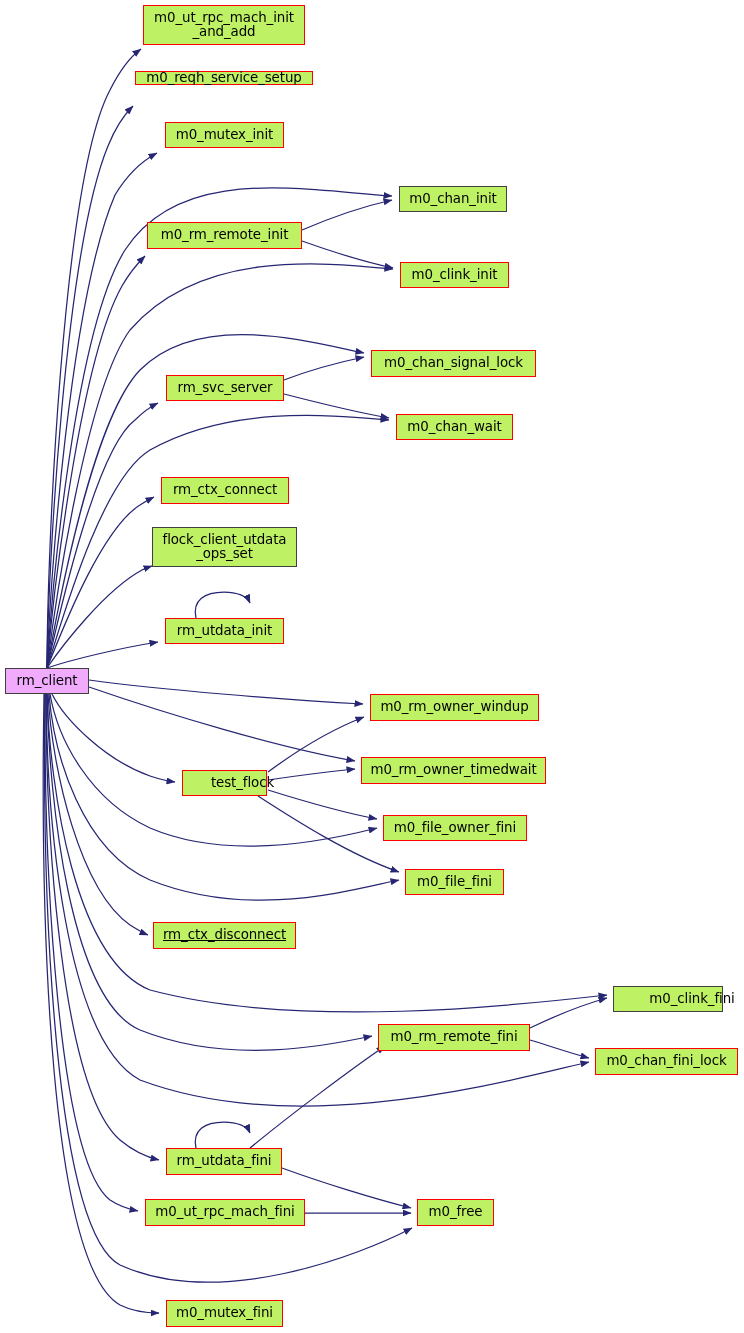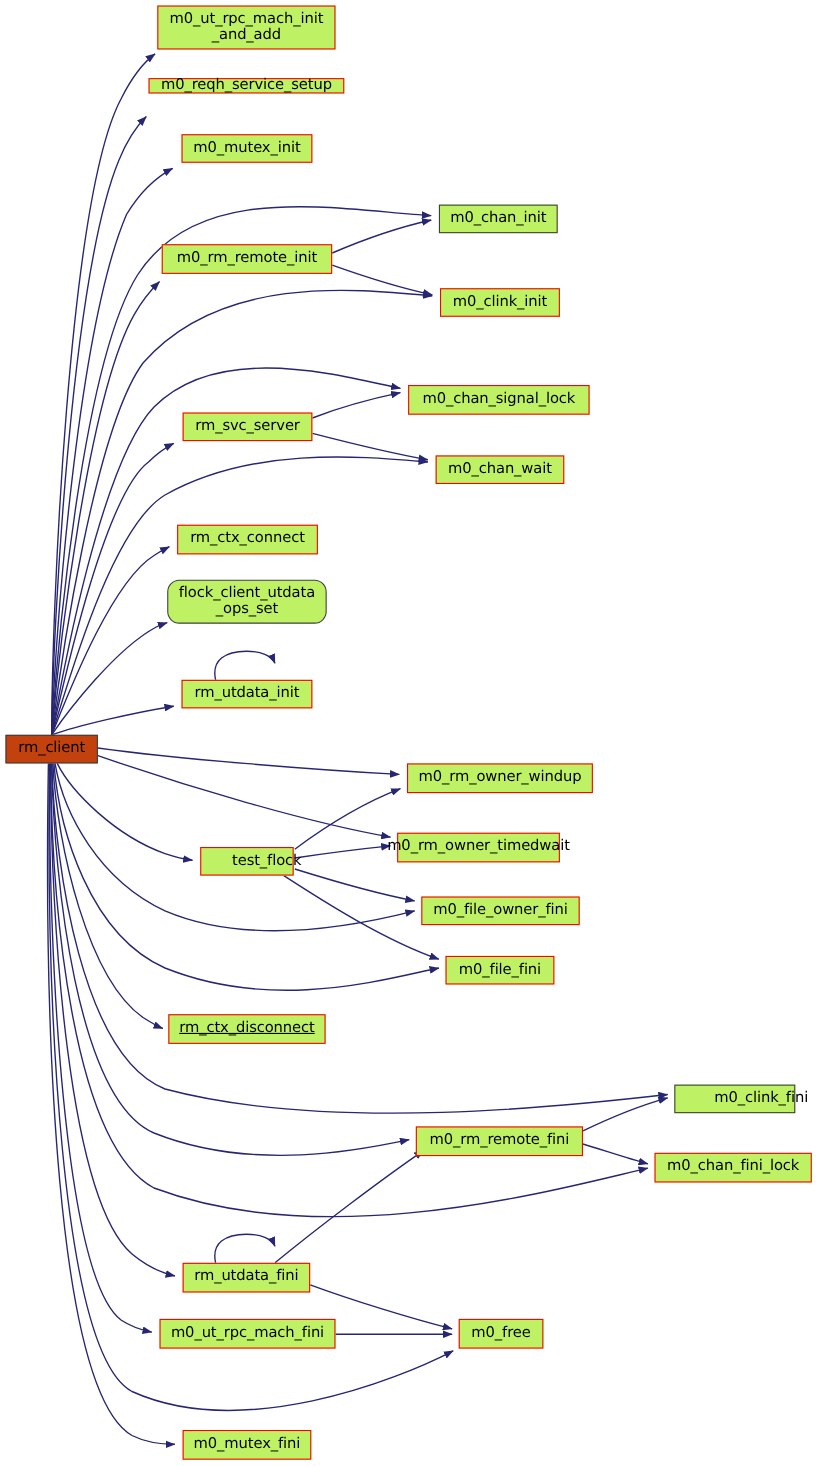--- a/index.html
+++ b/index.html
@@ -39,21 +39,21 @@
     font-family: "DejaVu Sans", sans-serif;
     font-size: 13.4px;
     line-height: 1.06;
     white-space: pre;
     letter-spacing: -0.1px;
   }
   .node.black-border {
     border: 1px solid #404040;
   }
   .node.root-node {
-    background: #c2410c;
+    background: #f0abfc;
     border: 1px solid #404040;
   }
   .node .label {
     display: block;
     padding: 0 4px;
   }
 </style>
 </head>
 <body>
 
@@ -113,25 +113,25 @@
 _and_add</span></div>
       <div class="node" style="left: 135px; top: 71px; width: 178px; height: 14px;"><span class="label">m0_reqh_service_setup</span></div>
       <div class="node" style="left: 165px; top: 122px; width: 119px; height: 26px;"><span class="label">m0_mutex_init</span></div>
       <div class="node black-border" style="left: 399px; top: 186px; width: 108px; height: 26px;"><span class="label">m0_chan_init</span></div>
       <div class="node" style="left: 147px; top: 222px; width: 155px; height: 27px;"><span class="label">m0_rm_remote_init</span></div>
       <div class="node" style="left: 400px; top: 262px; width: 109px; height: 26px;"><span class="label">m0_clink_init</span></div>
       <div class="node" style="left: 371px; top: 350px; width: 165px; height: 27px;"><span class="label">m0_chan_signal_lock</span></div>
       <div class="node" style="left: 166px; top: 375px; width: 118px; height: 26px;"><span class="label">rm_svc_server</span></div>
       <div class="node" style="left: 396px; top: 414px; width: 117px; height: 26px;"><span class="label">m0_chan_wait</span></div>
       <div class="node" style="left: 161px; top: 477px; width: 128px; height: 27px;"><span class="label">rm_ctx_connect</span></div>
-      <div class="node black-border" style="left: 152px; top: 527px; width: 145px; height: 40px; border-radius: 11px;"><span class="label">flock_client_utdata
+      <div class="node black-border" style="left: 152px; top: 527px; width: 145px; height: 40px;"><span class="label">flock_client_utdata
 _ops_set</span></div>
       <div class="node" style="left: 165px; top: 618px; width: 119px; height: 26px;"><span class="label">rm_utdata_init</span></div>
       <div class="node" style="left: 370px; top: 694px; width: 169px; height: 27px;"><span class="label">m0_rm_owner_windup</span></div>
-      <div class="node" style="left: 361px; top: 757px; width: 148px; height: 27px; justify-content: center;"><span class="label">m0_rm_owner_timedwait</span></div>
+      <div class="node" style="left: 361px; top: 757px; width: 185px; height: 27px; justify-content: center;"><span class="label">m0_rm_owner_timedwait</span></div>
       <div class="node" style="left: 182px; top: 770px; width: 85px; height: 26px; padding-left: 36px;"><span class="label">test_flock</span></div>
       <div class="node" style="left: 383px; top: 815px; width: 144px; height: 26px;"><span class="label">m0_file_owner_fini</span></div>
       <div class="node" style="left: 405px; top: 869px; width: 99px; height: 26px;"><span class="label">m0_file_fini</span></div>
       <div class="node" style="left: 153px; top: 922px; width: 143px; height: 27px; text-decoration: underline;"><span class="label">rm_ctx_disconnect</span></div>
       <div class="node black-border" style="left: 613px; top: 986px; width: 110px; height: 26px; padding-left: 48px;"><span class="label">m0_clink_fini</span></div>
       <div class="node" style="left: 378px; top: 1024px; width: 152px; height: 27px;"><span class="label">m0_rm_remote_fini</span></div>
       <div class="node" style="left: 595px; top: 1048px; width: 143px; height: 27px;"><span class="label">m0_chan_fini_lock</span></div>
       <div class="node" style="left: 166px; top: 1148px; width: 116px; height: 27px;"><span class="label">rm_utdata_fini</span></div>
       <div class="node" style="left: 145px; top: 1199px; width: 160px; height: 27px;"><span class="label">m0_ut_rpc_mach_fini</span></div>
       <div class="node" style="left: 417px; top: 1199px; width: 77px; height: 27px;"><span class="label">m0_free</span></div>

